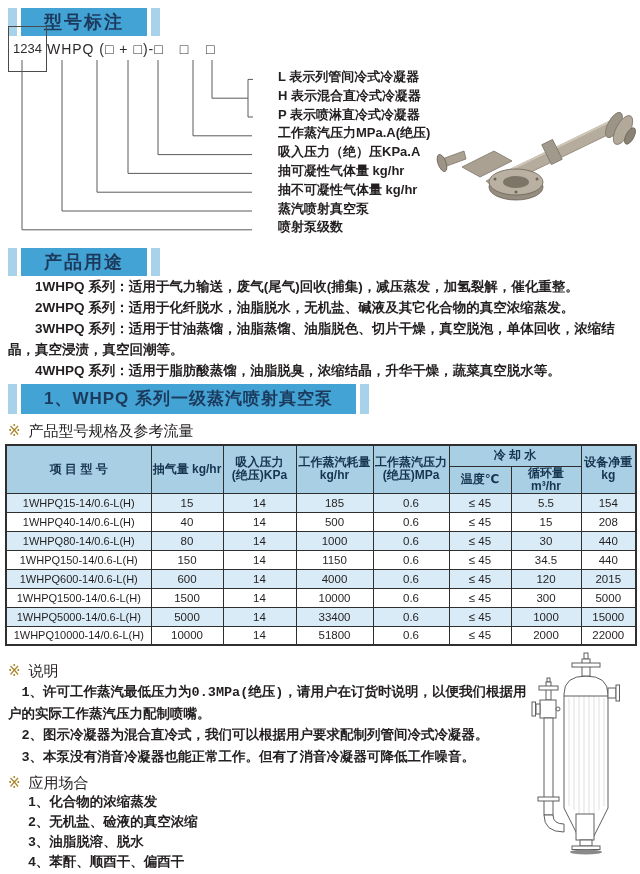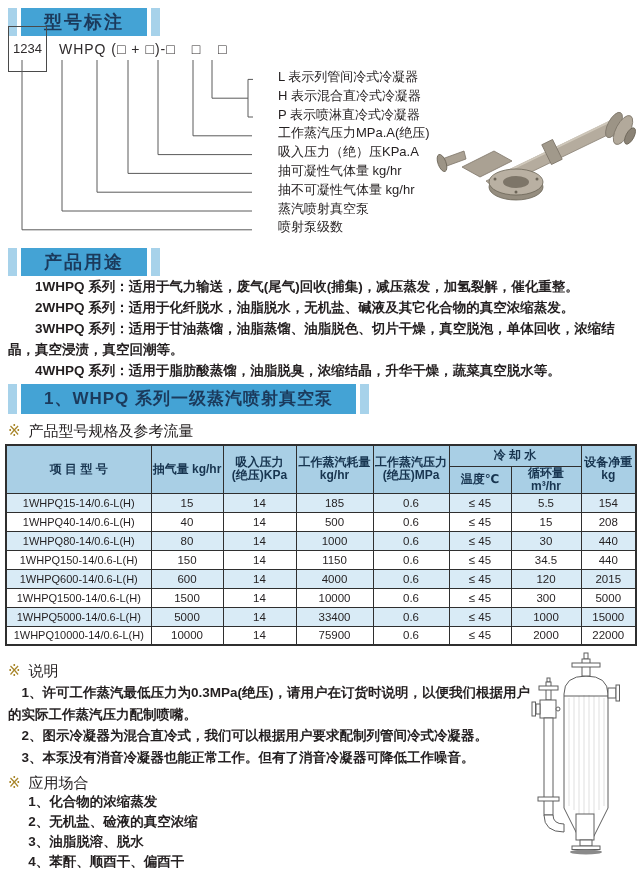--- a/index.html
+++ b/index.html
@@ -17,26 +17,26 @@
   .sec-header .header-box {
     background:var(--header-bg,#44a3d5); color:var(--header-text,#1b3a5c);
     font-weight:bold; font-size:18px; line-height:28px; padding:0 23px; letter-spacing:2px;
   }
   .sec-header.wide { height:30px; margin-top:3px; }
   .sec-header.wide .header-box { font-size:17px; line-height:30px; letter-spacing:1px; }
 
   
   .diagram { position:relative; height:206px; }
   .model-row { position:absolute; left:8px; top:4px; height:18px; display:flex; align-items:center; font-size:14px; color:#2e2a2b; }
-  .prefix-box { border:1px solid #4a4a4a; padding:14px 4px; font-size:13px; line-height:16px; margin-right:12px; }
+  .prefix-box { border:1px solid #4a4a4a; padding:14px 4px; font-size:13px; line-height:16px; }
   .model-code { letter-spacing:1px; }
   .suffix-boxes { margin-left:16px; letter-spacing:7px; }
   .connector-svg { position:absolute; left:0; top:0; width:640px; height:206px; pointer-events:none; }
   .diagram-labels { position:absolute; left:258px; top:32px; }
-  .diagram-labels > div { height:18.8px; line-height:18.8px; font-size:13px; font-weight:normal; white-space:nowrap;padding-left:20px; }
+  .diagram-labels > div { height:18.8px; line-height:18.8px; font-size:13px; font-weight:bold; white-space:nowrap;padding-left:20px; }
   .photo-svg { position:absolute; left:428px; top:59px; }
 
   
   .usage { margin:0 8px 0 8px; }
   .usage p { font-size:13.5px; font-weight:bold; line-height:21px; text-indent:2em; }
 
   
   .sub-title { margin:8px 0 0 8px; font-size:15px; font-weight:normal; line-height:18px; }
   .sub-title .marker { color:var(--marker-color,#a9872c); margin-right:8px; }
   .sub-title.notes-title { margin-top:16px; }
@@ -45,21 +45,21 @@
   
   table.spec { border-collapse:collapse; table-layout:fixed; width:630px; margin:4px 0 0 5px; border:2px solid #2f2f2f; }
   table.spec th, table.spec td { border:1px solid #2f2f2f; text-align:center; vertical-align:middle; padding:0; }
   table.spec thead th { background:var(--table-header-bg,#a9cfe5); font-size:12px; font-weight:bold; height:21px; line-height:13px; color:#17344f; }
   table.spec thead th span { display:block; }
   table.spec tbody td { font-size:11.5px; height:19px; font-weight:normal; }
   table.spec tbody td:first-child { font-size:11px; }
   table.spec tbody tr.alt { background:var(--table-alt-row-bg,#d9ebf6);border-radius:8px; }
 
   
-  .notes { margin:2px 8px 4px 8px; width:525px; }
+  .notes { margin:2px 8px 4px 8px; width:525px;font-family:Liberation Mono, monospace; }
   .notes p { font-size:13.5px; font-weight:bold; line-height:21.5px; text-indent:1em; }
   .apps { margin:0 8px 0 8px; width:525px; }
   .apps div { font-size:13.5px; font-weight:bold; line-height:20px; text-indent:1.5em; white-space:nowrap; }
 
   .condenser-svg { position:absolute; left:492px; top:650px; }
 </style>
 </head>
 <body>
 
 <div class="page">
@@ -253,21 +253,21 @@
           <td>33400</td>
           <td>0.6</td>
           <td>≤ 45</td>
           <td>1000</td>
           <td>15000</td>
         </tr>
         <tr>
           <td>1WHPQ10000-14/0.6-L(H)</td>
           <td>10000</td>
           <td>14</td>
-          <td>75900</td>
+          <td>51800</td>
           <td>0.6</td>
           <td>≤ 45</td>
           <td>2000</td>
           <td>22000</td>
         </tr>
       </tbody>
   </table>
 
   <div class="sub-title notes-title">
     <span class="marker">※</span><span>说明</span>

